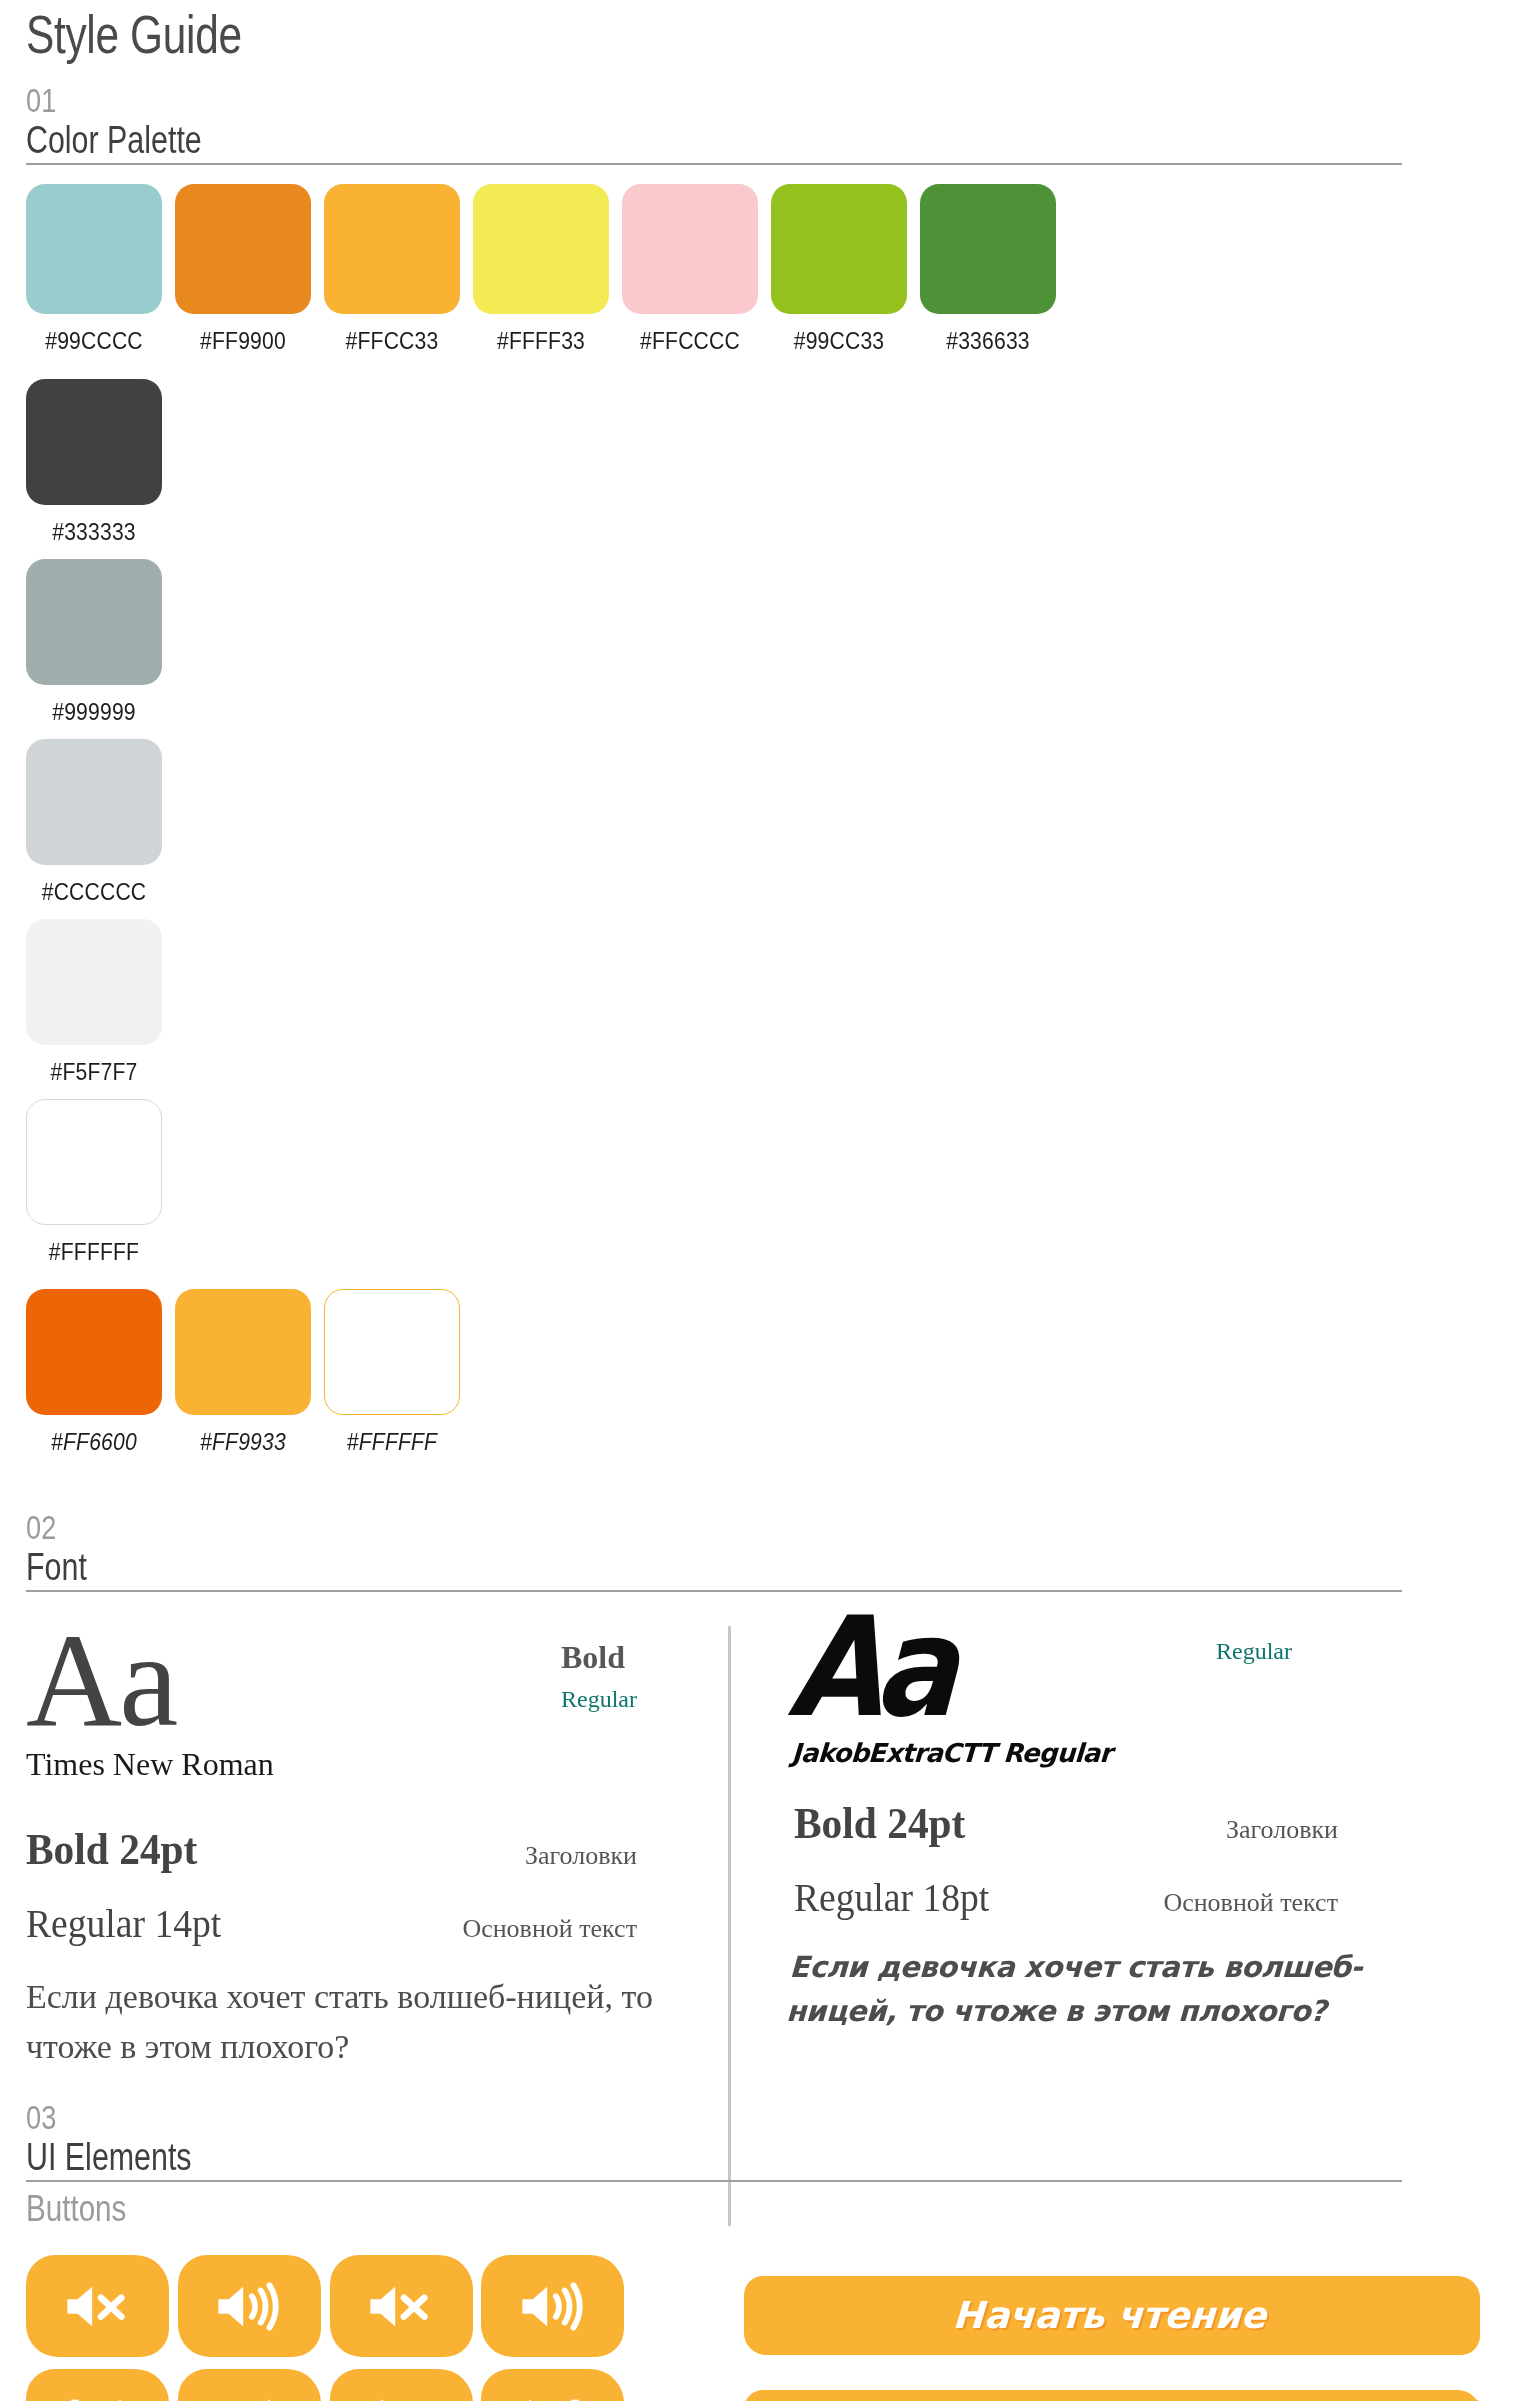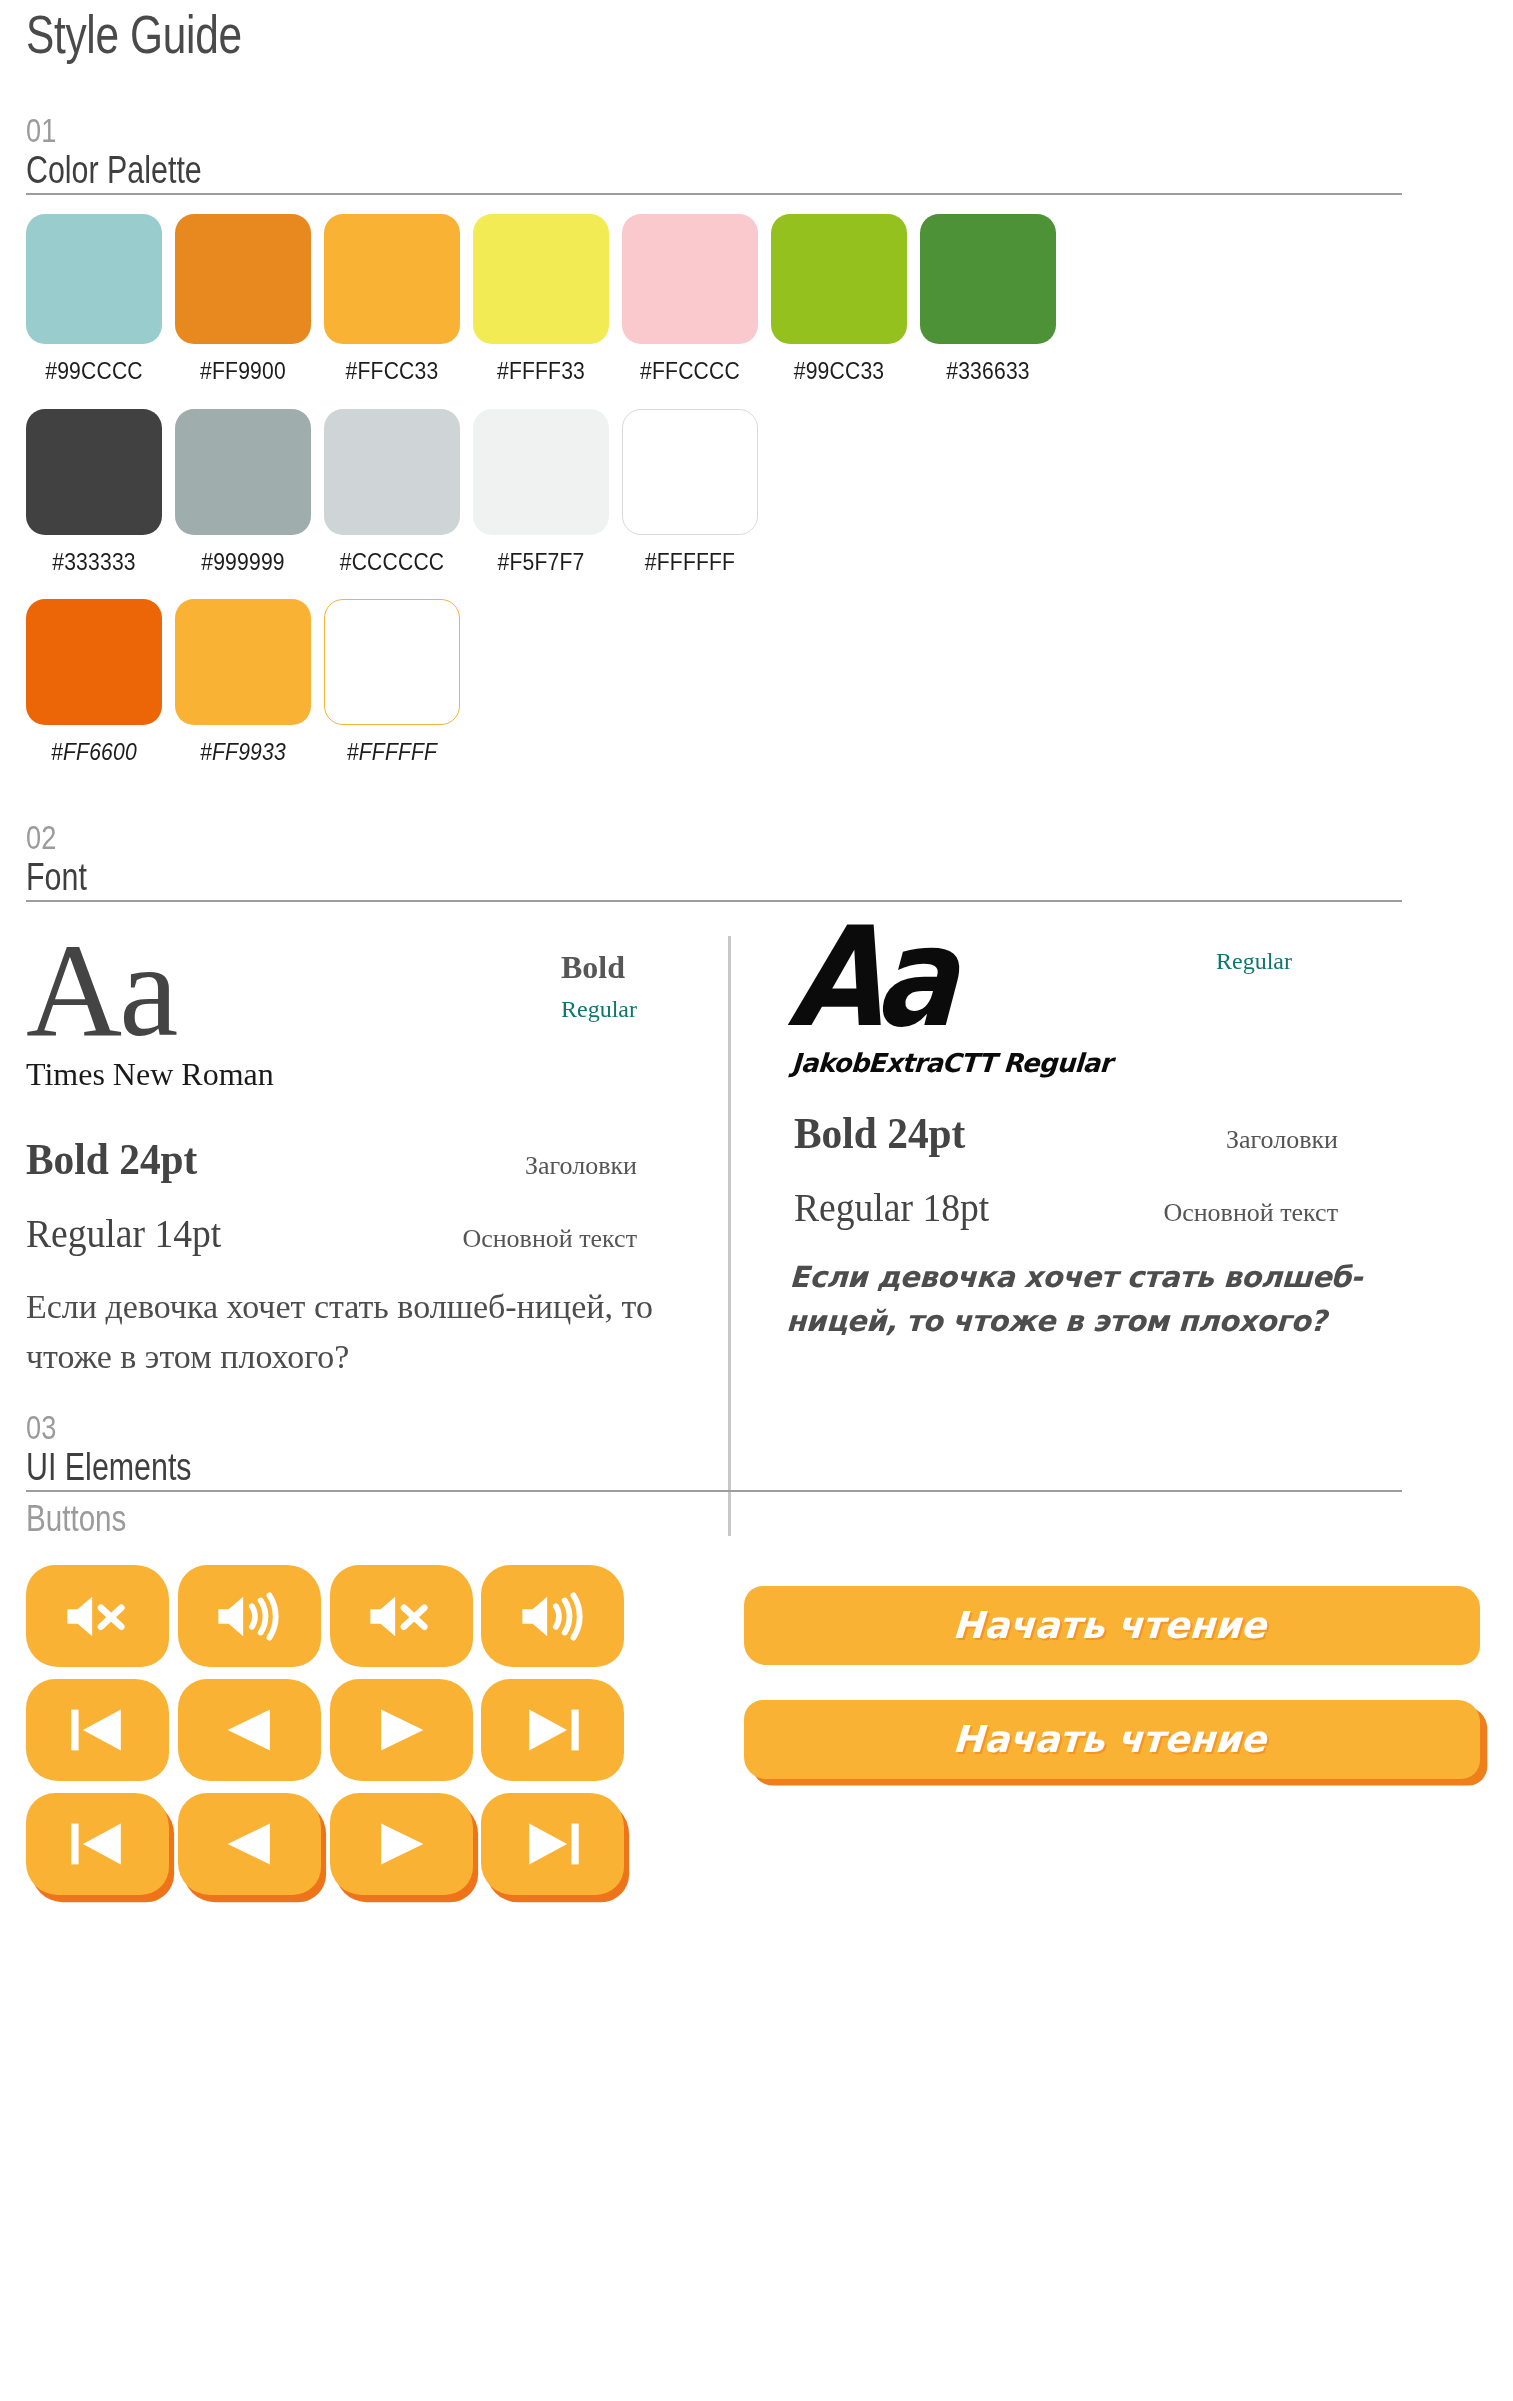--- a/index.html
+++ b/index.html
@@ -168,21 +168,21 @@
     white-space: nowrap;
   }
 </style>
 </head>
 <body>
 
 <div class="page">
 
   <div class="doc-title">Style Guide</div>
 
-  <div class="section" style="margin-top:48px;">
+  <div class="section" style="margin-top:18px;">
     <div class="sec-num">01</div>
     <div class="sec-name">Color Palette</div>
     <div class="sec-rule"></div>
 
     <div class="swatch-row" id="pal-row-0">
         <div class="swatch-cell">
           <div class="swatch-box tall" style="background: rgb(153, 204, 204);"></div>
           <div class="swatch-label">#99CCCC</div>
         </div>
         <div class="swatch-cell">
@@ -204,21 +204,21 @@
         <div class="swatch-cell">
           <div class="swatch-box tall" style="background: rgb(149, 193, 31);"></div>
           <div class="swatch-label">#99CC33</div>
         </div>
         <div class="swatch-cell">
           <div class="swatch-box tall" style="background: rgb(78, 146, 56);"></div>
           <div class="swatch-label">#336633</div>
         </div>
       </div>
 
-    <div class="swatch-row" id="pal-row-1" style="margin-top:23.4px;">
+    <div class="swatch-row" id="pal-row-1" style="margin-top:23.4px;flex-direction:column;">
         <div class="swatch-cell">
           <div class="swatch-box sq" style="background: rgb(65, 65, 65);"></div>
           <div class="swatch-label">#333333</div>
         </div>
         <div class="swatch-cell">
           <div class="swatch-box sq" style="background: rgb(159, 173, 173);"></div>
           <div class="swatch-label">#999999</div>
         </div>
         <div class="swatch-cell">
           <div class="swatch-box sq" style="background: rgb(207, 212, 214);"></div>

